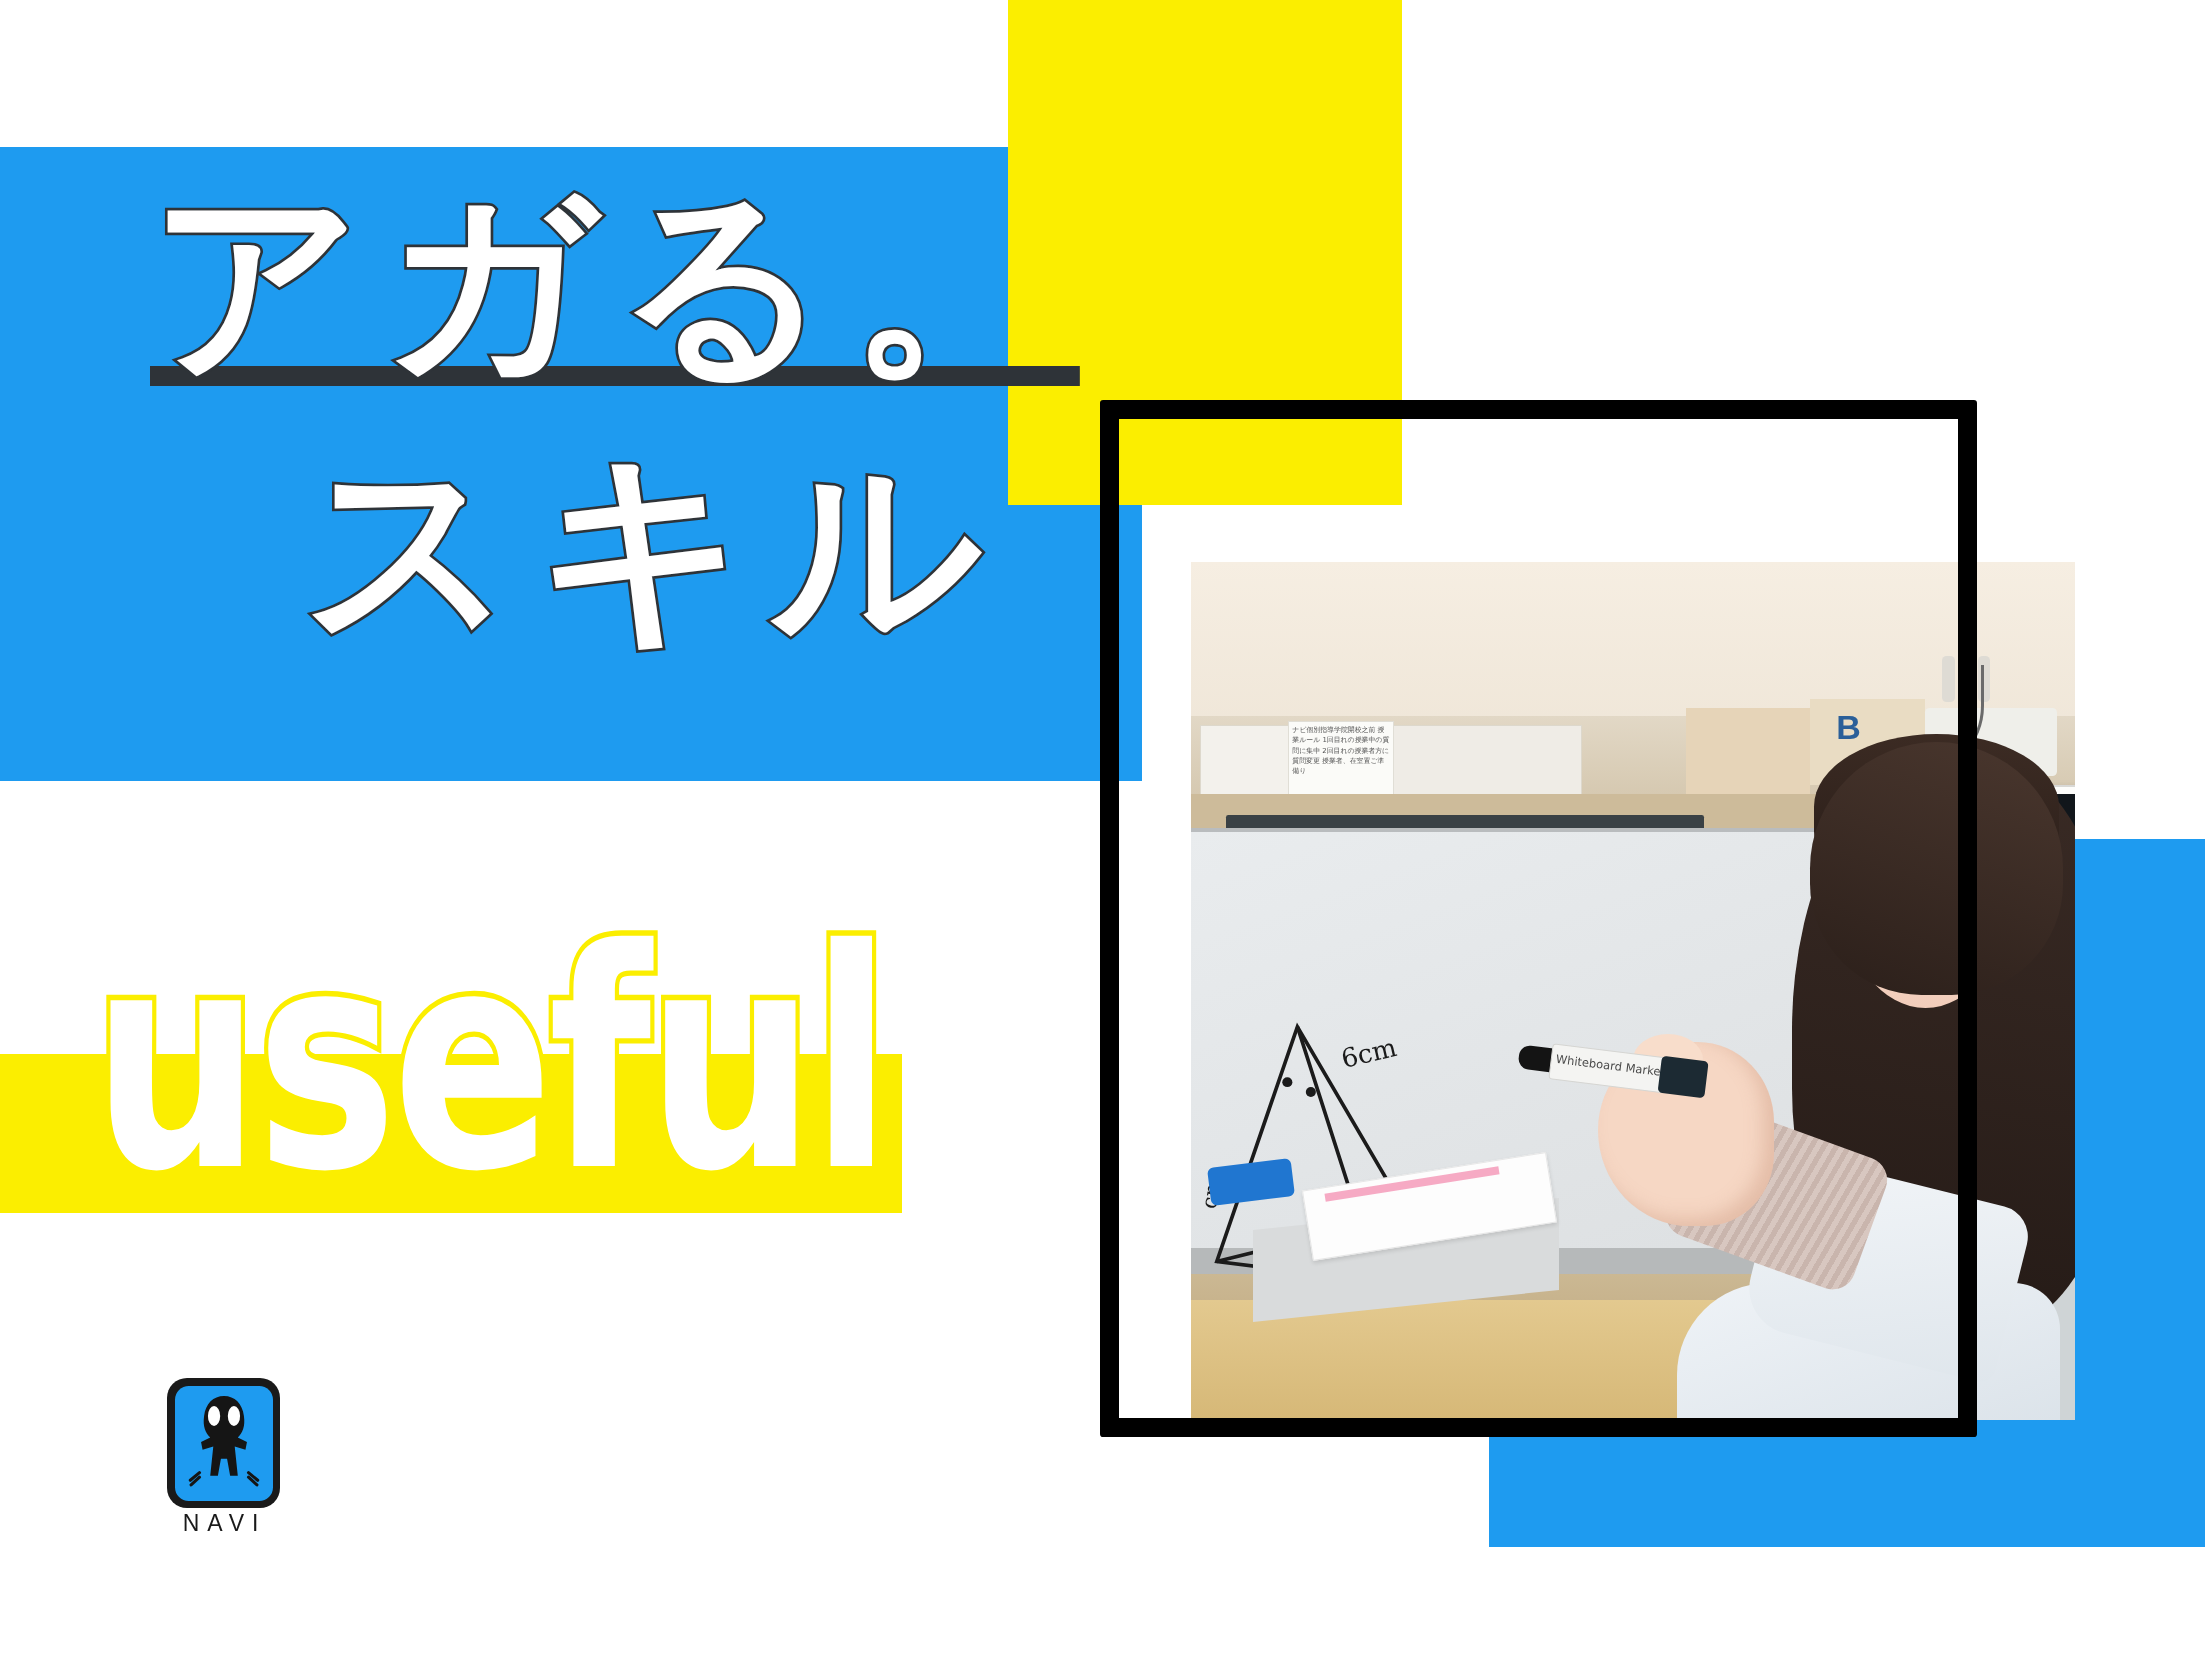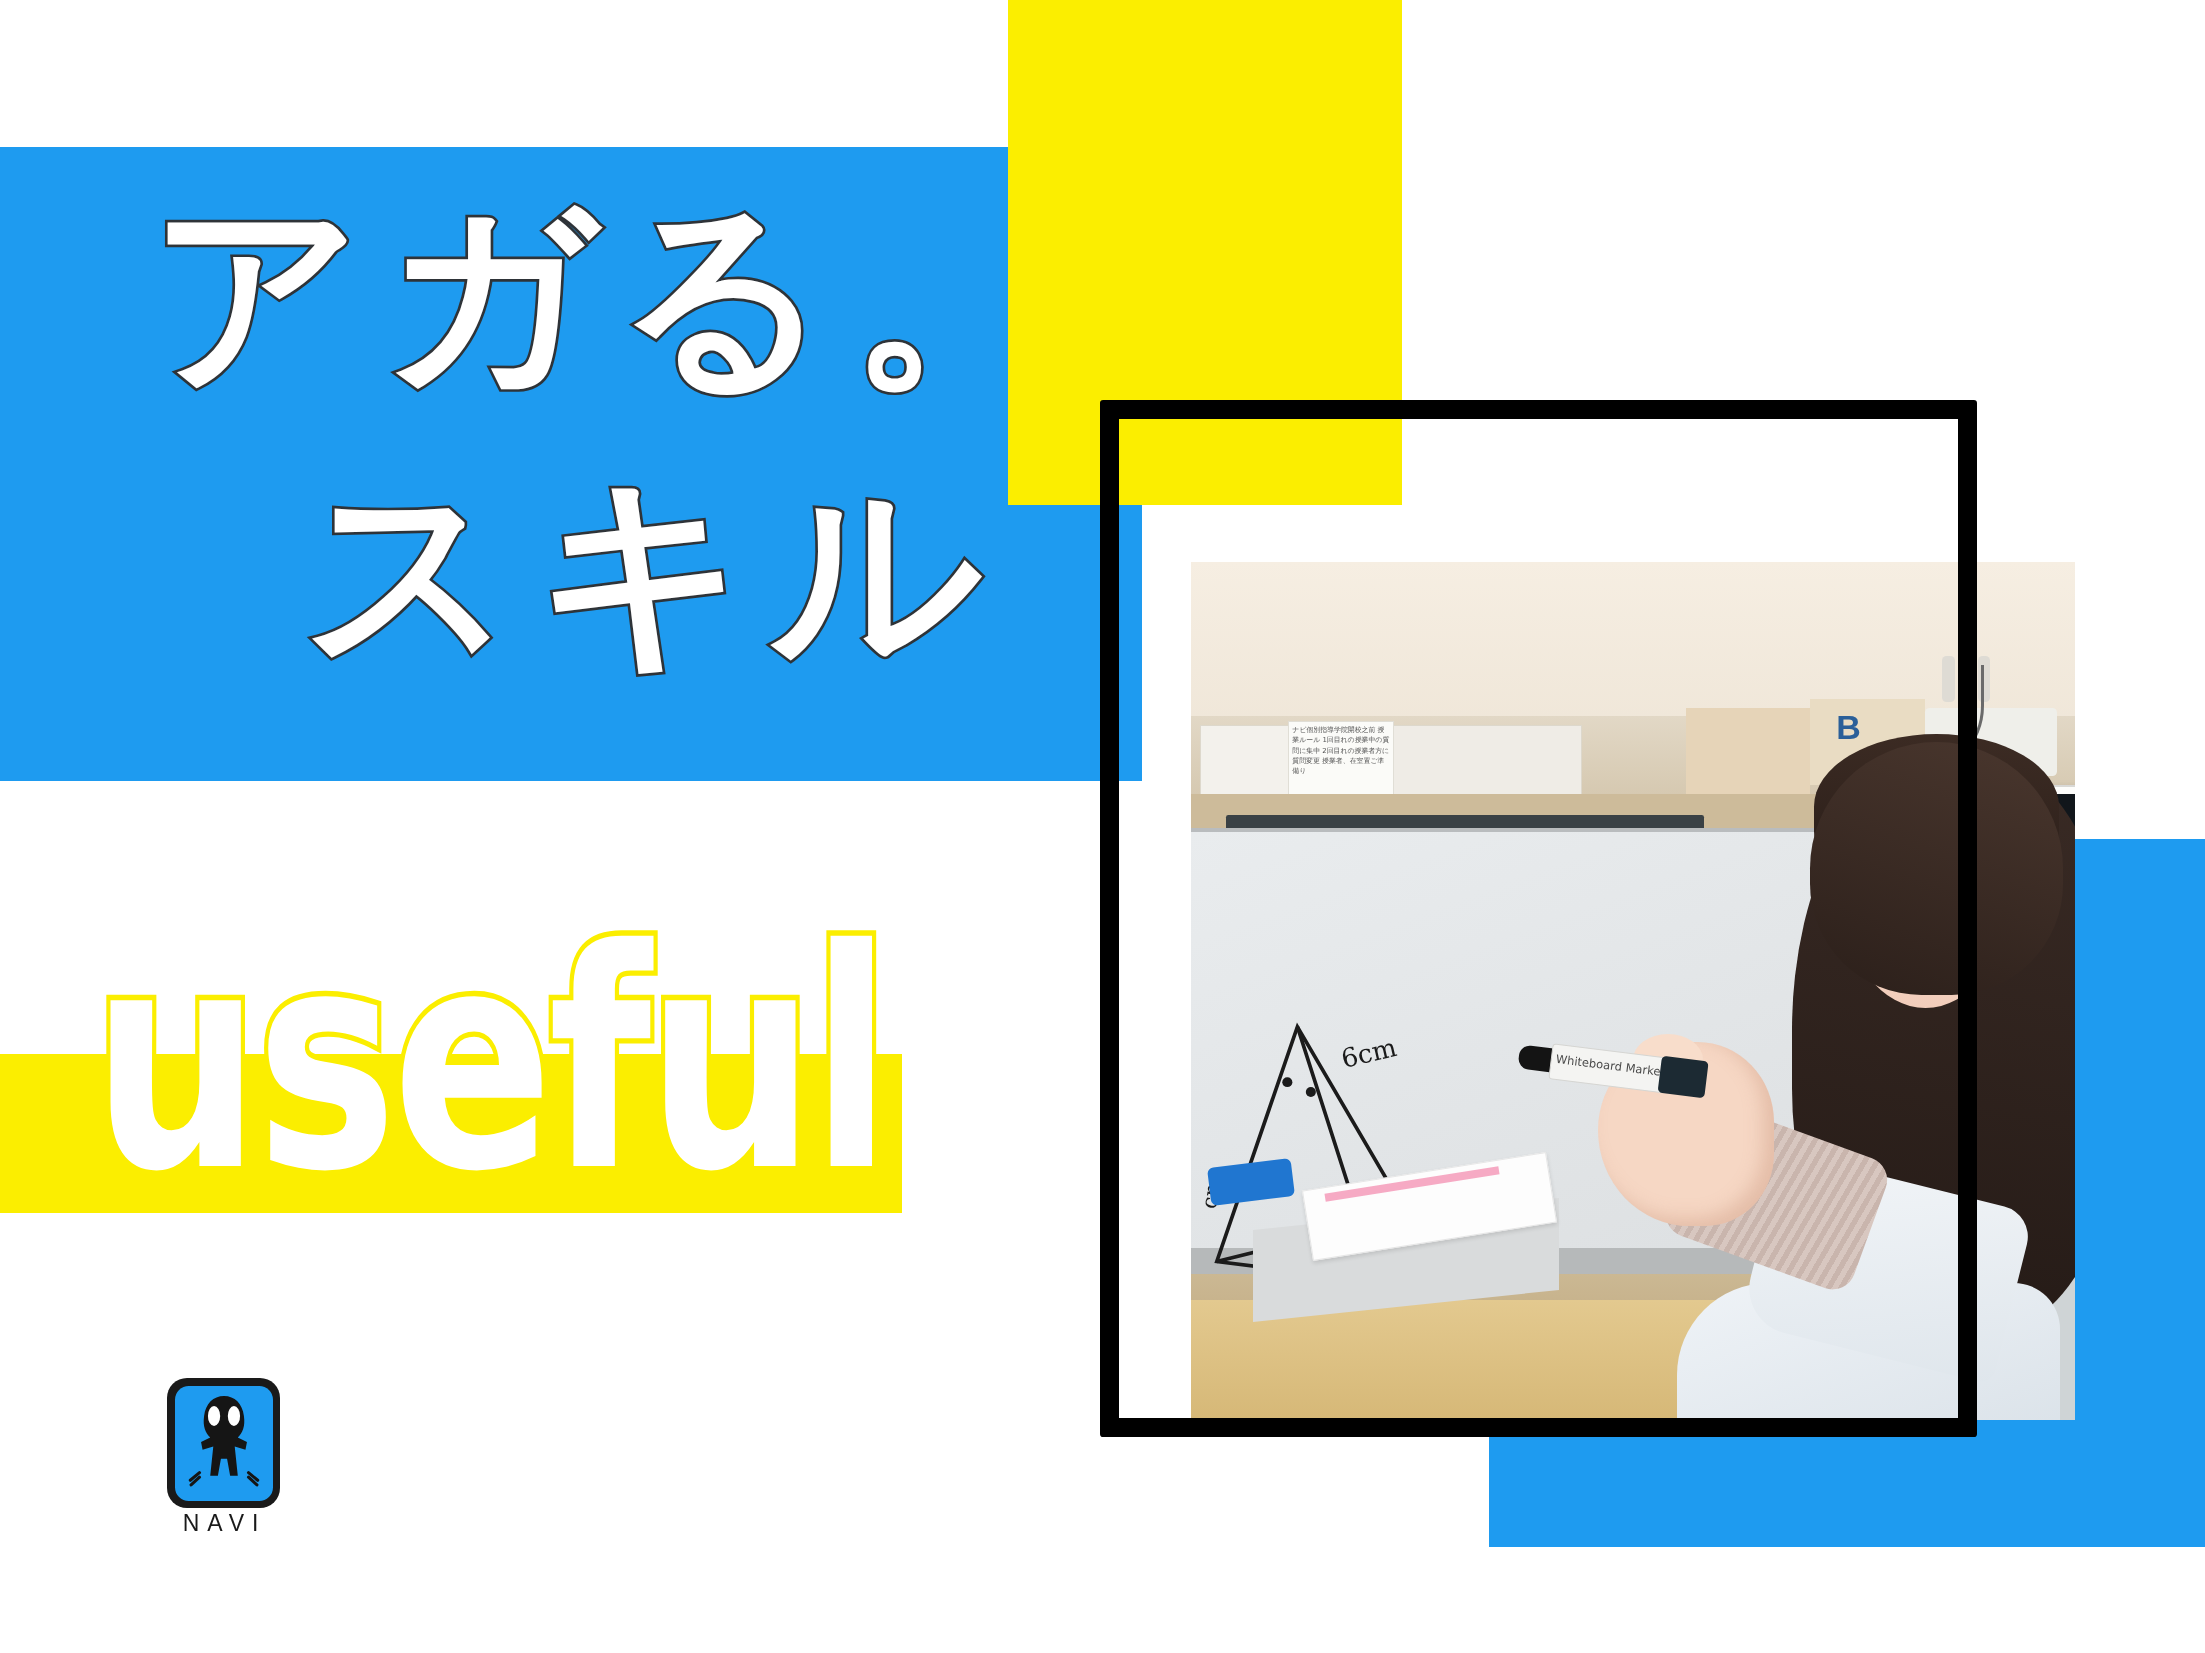--- a/index.html
+++ b/index.html
@@ -18,22 +18,22 @@
   .headline{
     position:absolute;
     color:#ffffff;
     font-weight:700;
     letter-spacing:0.10em;
     white-space:nowrap;
     -webkit-text-stroke:5.4px #2E3338;
     paint-order:stroke fill;
     font-family:"DejaVu Sans","Liberation Sans",sans-serif;
   }
-  #line-agaru{left:150px;top:180px;font-size:208px;line-height:230px;}
-  #line-skill{left:303px;top:456px;font-size:208px;line-height:230px;}
+  #line-agaru{left:150px;top:168px;font-size:208px;line-height:230px;text-decoration:underline;}
+  #line-skill{left:303px;top:432px;font-size:208px;line-height:230px;}
 
   #word-useful{
     position:absolute;left:92px;top:905px;
     font-size:237px;line-height:245px;
     color:#ffffff;font-weight:700;font-style:normal;
     -webkit-text-stroke:8.4px #FBEE00;
     paint-order:stroke fill;
     font-family:"DejaVu Sans","Liberation Sans",sans-serif;
     letter-spacing:-0.02em;
     transform:scaleY(1.28);

